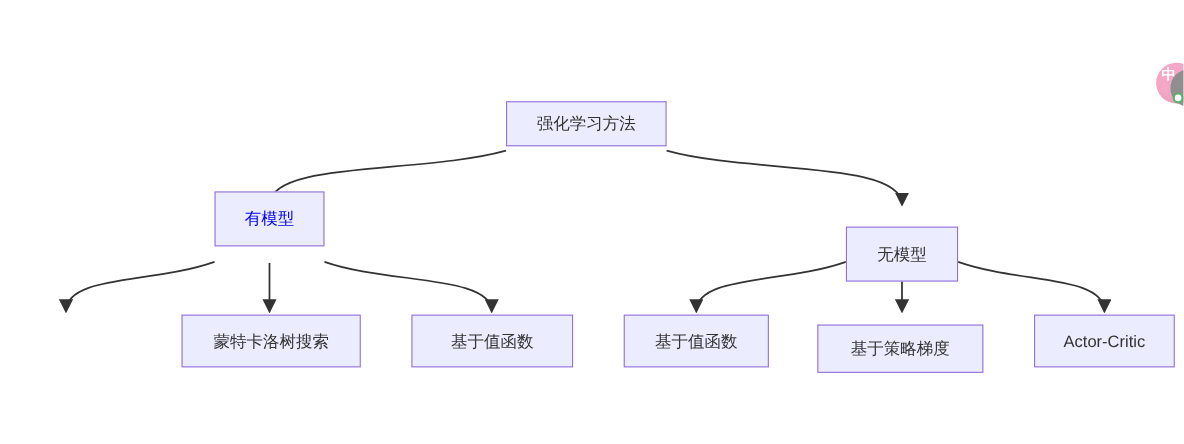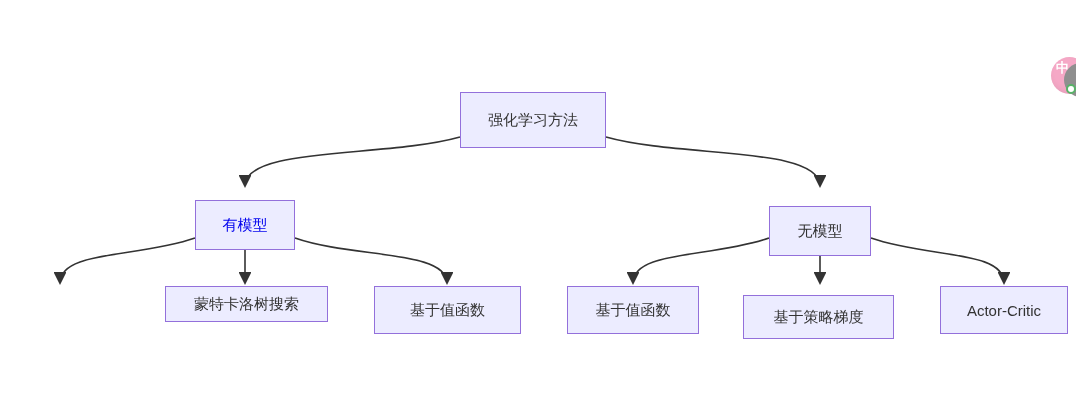--- a/index.html
+++ b/index.html
@@ -30,25 +30,25 @@
     display: flex;
     align-items: center;
     justify-content: center;
     font-size: 15px;
     text-align: center;
     white-space: nowrap;
   }
   .node.link-node { color: var(--link-text, #0000EE); cursor: pointer; }
 
   
-  #n-root   { left: 460px; top:  92px; width: 146px; height: 56px; }
-  #n-mb     { left: 195px; top: 200px; width: 100px; height: 50px; }
+  #n-root   { left: 460px; top:  92px; width: 146px; height: 41px; }
+  #n-mb     { left: 195px; top: 174px; width: 100px; height: 50px; }
   #n-mf     { left: 769px; top: 206px; width: 102px; height: 50px; }
   #n-dp     { left:   2px; top: 286px; width: 116px; height: 48px; }
-  #n-mcts   { left: 165px; top: 286px; width: 163px; height: 36px; }
+  #n-mcts   { left: 165px; top: 286px; width: 163px; height: 48px; }
   #n-mpc    { left: 374px; top: 286px; width: 147px; height: 48px; }
   #n-vf     { left: 567px; top: 286px; width: 132px; height: 48px; }
   #n-pg     { left: 743px; top: 295px; width: 151px; height: 44px; }
   #n-ac     { left: 940px; top: 286px; width: 128px; height: 48px; }
 
   
   .float-widget { position: absolute; left: 1051px; top: 55px; width: 60px; height: 48px; }
   .bubble {
     position: absolute; left: 0; top: 2px;
     width: 37px; height: 37px; border-radius: 50%;

